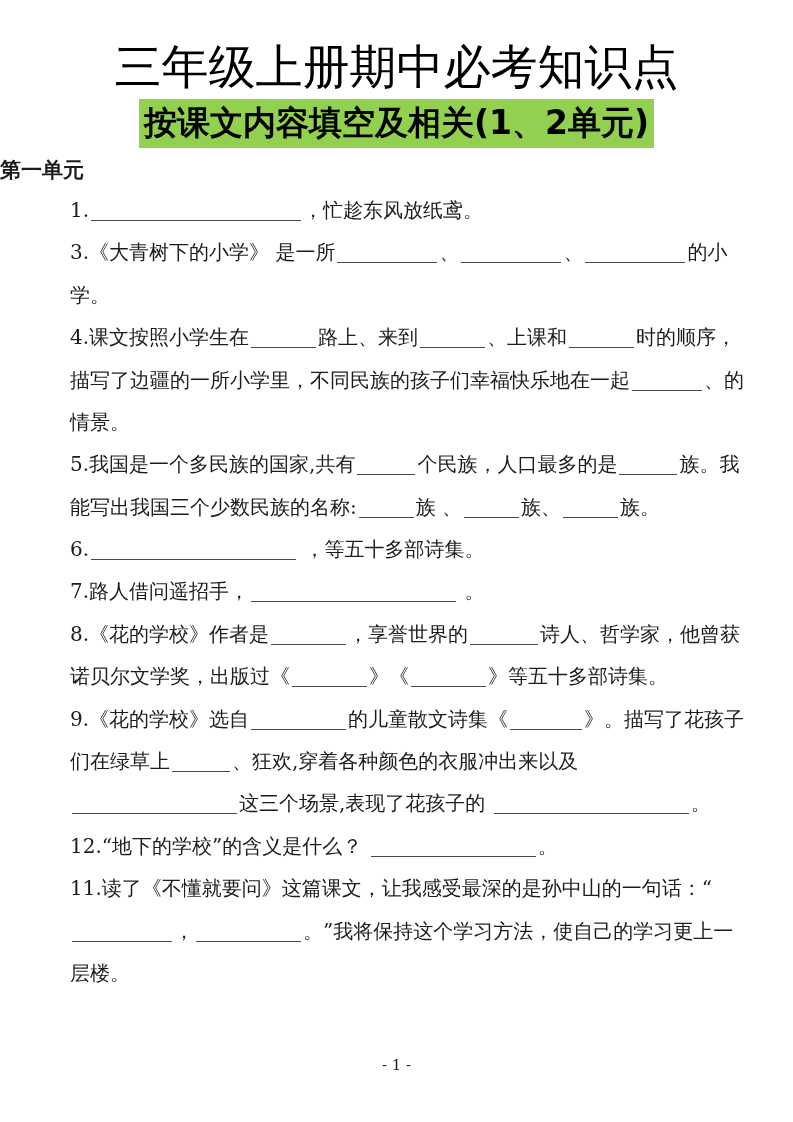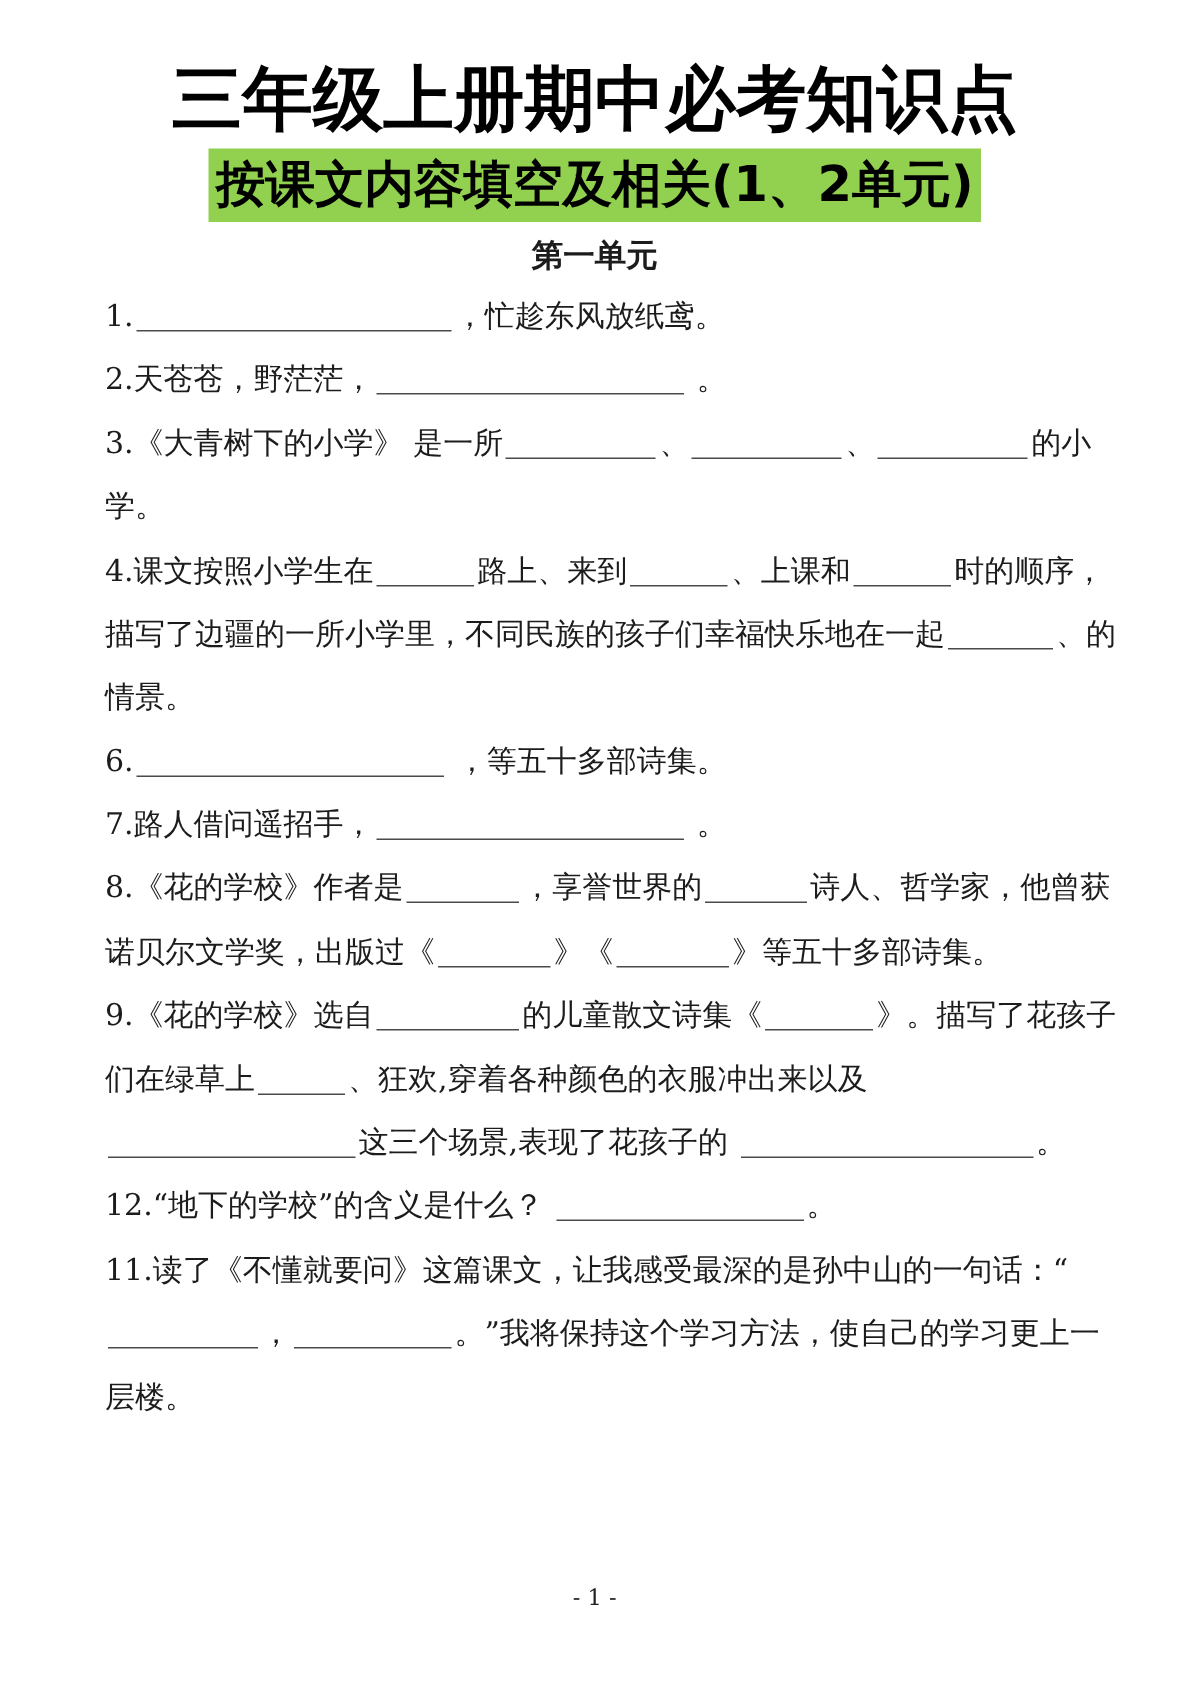--- a/index.html
+++ b/index.html
@@ -14,21 +14,21 @@
     background: #ffffff;
     overflow: hidden;
     font-family: "DejaVu Serif", "Liberation Serif", serif;
     color: #1c1c1c;
     box-sizing: border-box;
   }
   .doc-title {
     margin: 38px 0 0 0;
     text-align: center;
     font-family: "DejaVu Sans", "Liberation Sans", sans-serif;
-    font-weight: 700;
+    font-weight: 400;
     font-size: 47px;
     line-height: 1.25;
     color: #000000;
     letter-spacing: 0px;
     white-space: nowrap;
   }
   .subtitle-row {
     text-align: center;
     margin: 2px 0 0 0;
     line-height: 1.3;
@@ -36,21 +36,20 @@
   .subtitle-highlight {
     display: inline-block;
     font-family: "DejaVu Sans", "Liberation Sans", sans-serif;
     font-weight: 700;
     font-size: 33px;
     color: #000000;
     padding: 3px 5px 3px 5px;
   }
   .section-heading {
     margin: 8px 0 0 0;
-    text-align: center;
     font-size: 21px;
     font-weight: 700;
     color: #1c1c1c;
     line-height: 1.3;
   }
   .questions {
     margin: 6px 48px 0 70px;
     width: 676px;
     font-size: 20px;
     line-height: 2.12;
@@ -85,23 +84,23 @@
   <h1 class="doc-title">三年级上册期中必考知识点</h1>
 
   <div class="subtitle-row">
     <span class="subtitle-highlight" style="background: rgb(146, 208, 80);">按课文内容填空及相关(1、2单元)</span>
   </div>
 
   <h2 class="section-heading">第一单元</h2>
 
   <div class="questions">
       <p class="question"><span>1.</span><span class="blank" style="width: 210px;"></span><span>，忙趁东风放纸鸢。</span></p>
-      <p class="question"><span>2.天苍苍，野茫茫，</span><span class="blank" style="width: 205px;"></span><span> 。</span></p>
       <p class="question"><span>3.《大青树下的小学》 是一所</span><span class="blank" style="width: 100px;"></span><span>、</span><span class="blank" style="width: 100px;"></span><span>、</span><span class="blank" style="width: 100px;"></span><span>的小学。</span></p>
       <p class="question"><span>4.课文按照小学生在</span><span class="blank" style="width: 65px;"></span><span>路上、来到</span><span class="blank" style="width: 65px;"></span><span>、上课和</span><span class="blank" style="width: 65px;"></span><span>时的顺序，描写了边疆的一所小学里，不同民族的孩子们幸福快乐地在一起</span><span class="blank" style="width: 70px;"></span><span>、的情景。</span></p>
+      <p class="question"><span>5.我国是一个多民族的国家,共有</span><span class="blank" style="width: 58px;"></span><span>个民族，人口最多的是</span><span class="blank" style="width: 58px;"></span><span>族。我能写出我国三个少数民族的名称:</span><span class="blank" style="width: 55px;"></span><span>族 、</span><span class="blank" style="width: 55px;"></span><span>族、</span><span class="blank" style="width: 55px;"></span><span>族。</span></p>
       <p class="question"><span>6.</span><span class="blank" style="width: 205px;"></span><span> ，等五十多部诗集。</span></p>
       <p class="question"><span>7.路人借问遥招手，</span><span class="blank" style="width: 205px;"></span><span> 。</span></p>
       <p class="question"><span>8.《花的学校》作者是</span><span class="blank" style="width: 75px;"></span><span>，享誉世界的</span><span class="blank" style="width: 68px;"></span><span>诗人、哲学家，他曾获诺贝尔文学奖，出版过《</span><span class="blank" style="width: 75px;"></span><span>》《</span><span class="blank" style="width: 75px;"></span><span>》等五十多部诗集。</span></p>
       <p class="question"><span>9.《花的学校》选自</span><span class="blank" style="width: 95px;"></span><span>的儿童散文诗集《</span><span class="blank" style="width: 72px;"></span><span>》。描写了花孩子们在绿草上</span><span class="blank" style="width: 58px;"></span><span>、狂欢,穿着各种颜色的衣服冲出来以及</span><span class="blank" style="width: 165px;"></span><span>这三个场景,表现了花孩子的 </span><span class="blank" style="width: 195px;"></span><span>。</span></p>
       <p class="question"><span>12.“地下的学校”的含义是什么？ </span><span class="blank" style="width: 165px;"></span><span>。</span></p>
       <p class="question"><span>11.读了《不懂就要问》这篇课文，让我感受最深的是孙中山的一句话：“</span><span class="blank" style="width: 100px;"></span><span>，</span><span class="blank" style="width: 105px;"></span><span>。”我将保持这个学习方法，使自己的学习更上一层楼。</span></p>
     </div>
 
   <div class="page-footer">- 1 -</div>
 

